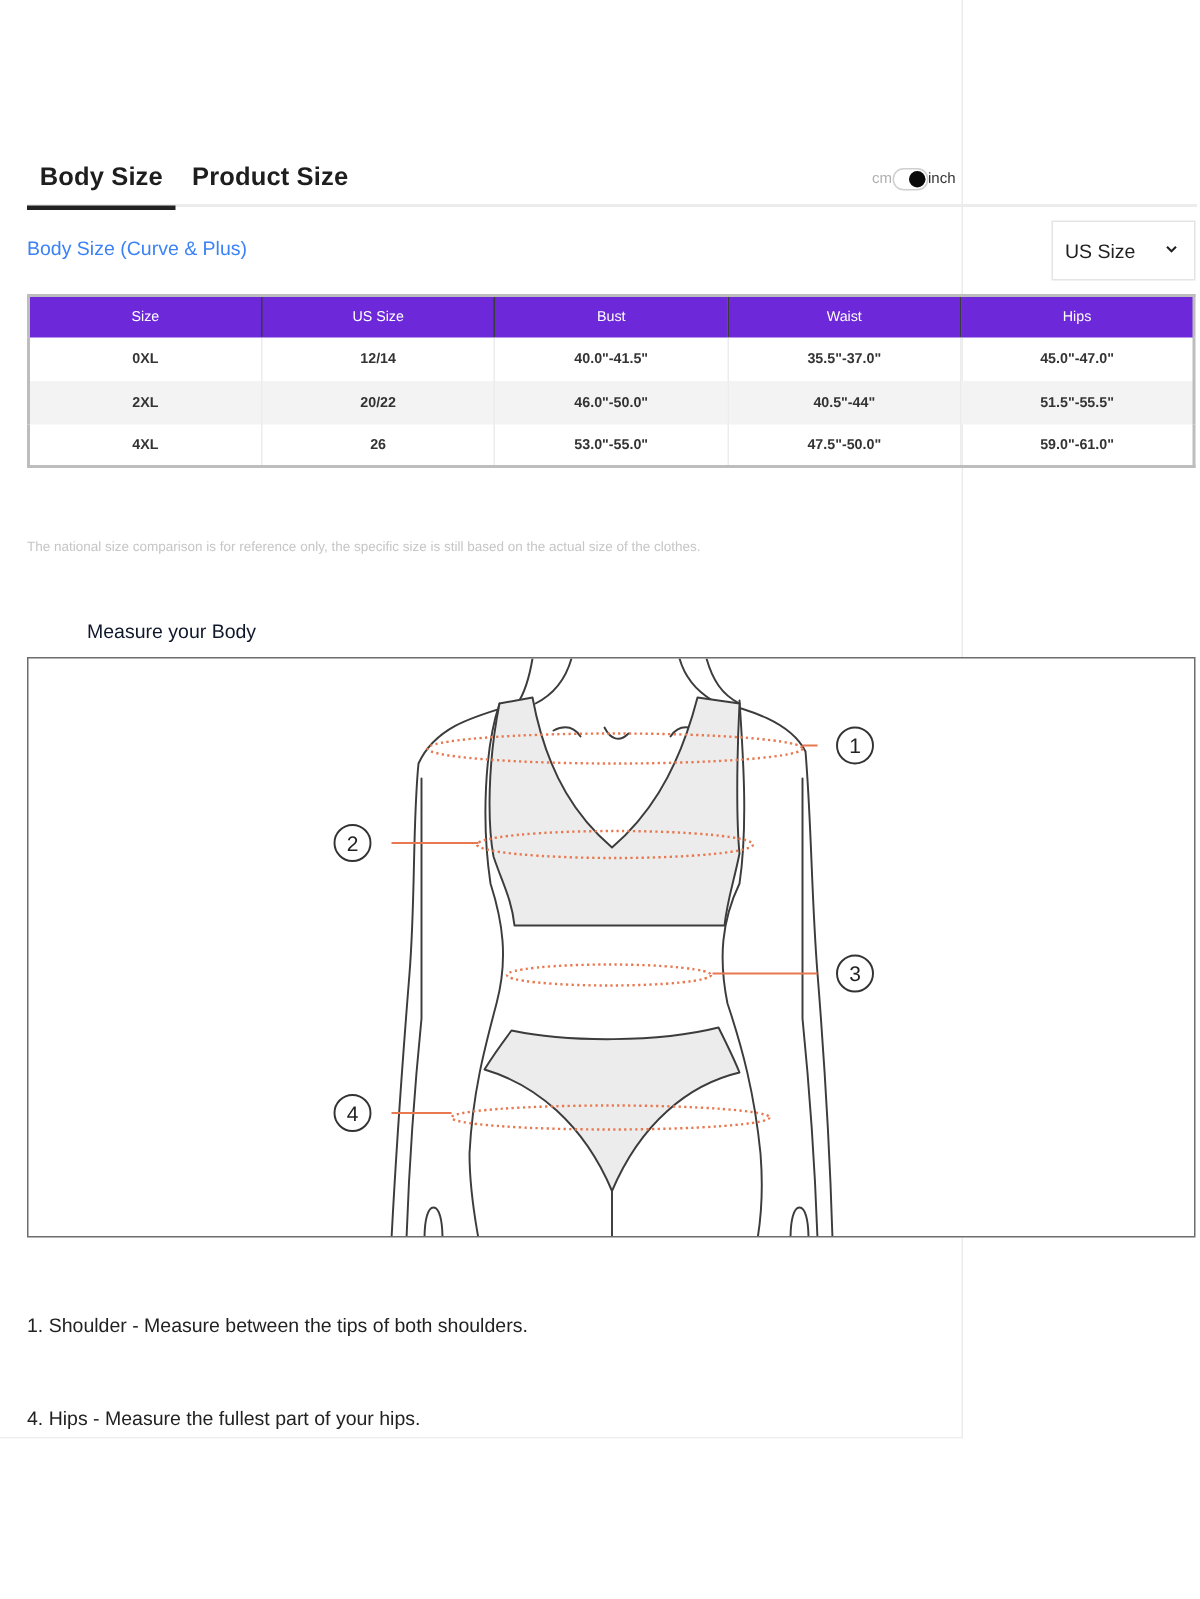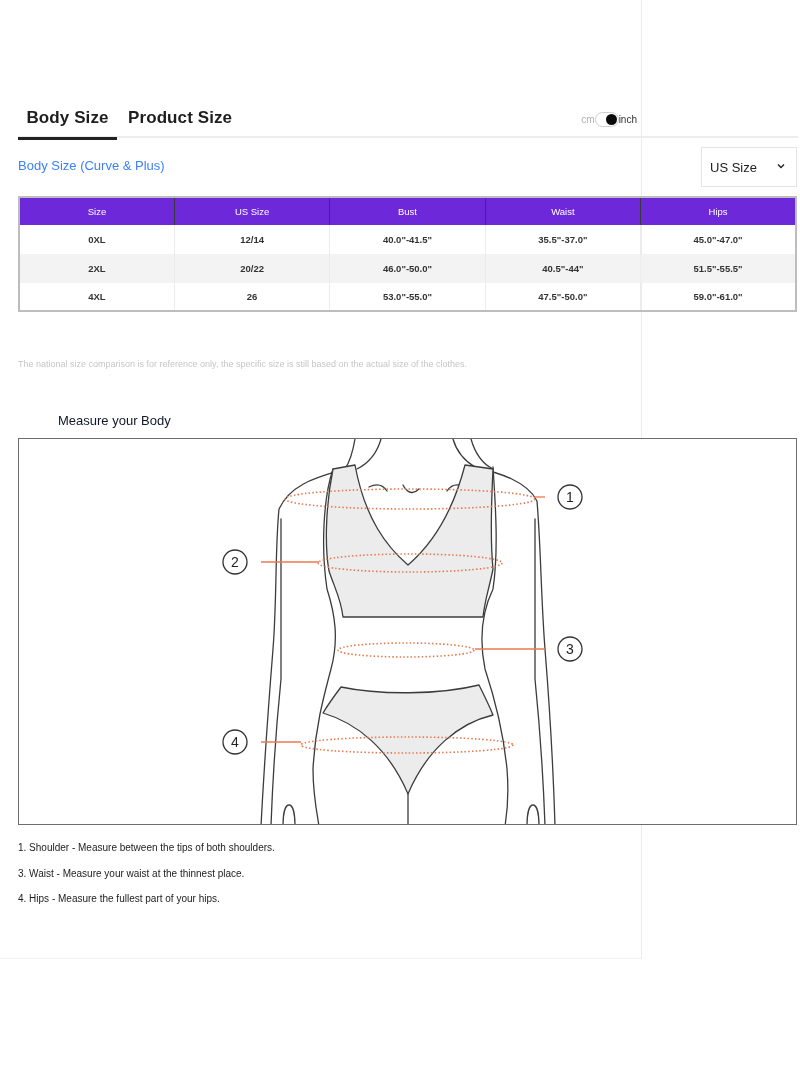--- a/index.html
+++ b/index.html
@@ -61,21 +61,21 @@
 
     .measure-title { position: absolute; left: 34px; top: 413px; font-size: 13px; color: #0f172a; margin-left: 24px; }
 
     .figure-box {
       position: absolute; left: 18px; top: 438px; width: 779px; height: 387px;
       border: 1px solid #6d6d6d; overflow: hidden; background: #fff;
     }
     .figure-box svg { position: absolute; left: 0; top: 0; }
 
     .instructions { position: absolute; left: 18px; top: 840px; }
-    .instr { font-size: 10px; color: #222; height: 25.7px; line-height: 15px; }
+    .instr { font-size: 13px; color: #222; height: 25.7px; line-height: 15px; margin-top: 36px; }
   </style>
 </head>
 <body>
 
 <div class="panel">
 
   <div class="tabs">
     <div class="tab active">Body Size</div>
     <div class="tab second">Product Size</div>
   </div>
@@ -192,16 +192,15 @@
         <text x="551" y="63">1</text>
         <text x="216" y="128">2</text>
         <text x="551" y="215">3</text>
         <text x="216" y="308">4</text>
       </g>
     </svg>
   </div>
 
   <div class="instructions">
     <div class="instr">1. Shoulder - Measure between the tips of both shoulders.</div>
-    <div class="instr">3. Waist - Measure your waist at the thinnest place.</div>
     <div class="instr">4. Hips - Measure the fullest part of your hips.</div>
   </div>
 </div>
 
 </body></html>

